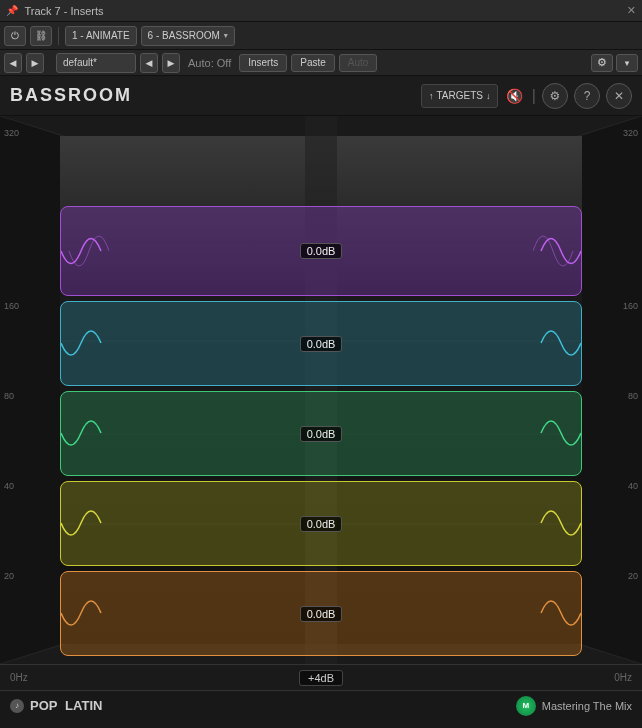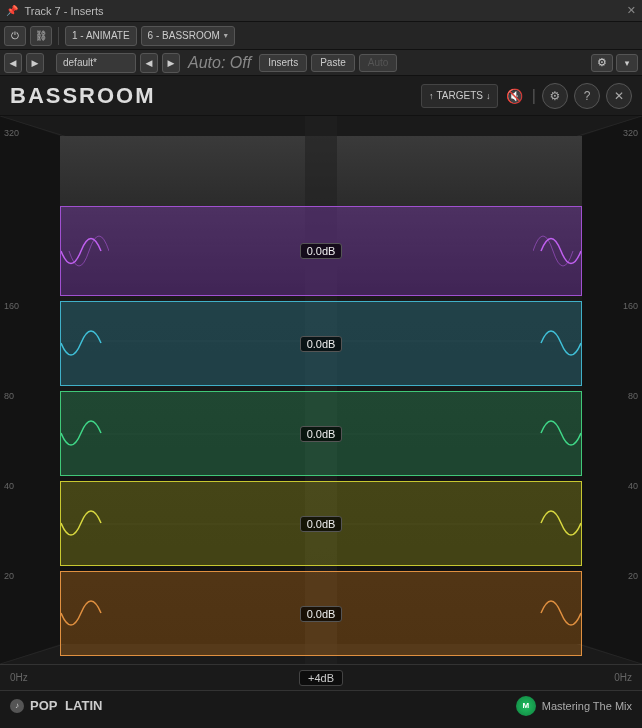--- a/index.html
+++ b/index.html
@@ -68,24 +68,23 @@
     #toolbar2 {
       display: flex;
       align-items: center;
       background: #252525;
       height: 26px;
       padding: 0 4px;
       border-bottom: 1px solid #111;
       gap: 4px;
     }
     .auto-label {
-      font-size: 16px;
+      font-size: 11px;
       color: #888;
       padding: 0 4px;
-      font-style: italic;
     }
     .tb-btn2 {
       background: #383838;
       border: 1px solid #555;
       border-radius: 3px;
       color: #ccc;
       font-size: 10px;
       padding: 2px 8px;
       cursor: pointer;
       height: 18px;
@@ -116,21 +115,21 @@
     
     #plugin-header {
       display: flex;
       align-items: center;
       background: #1c1c1c;
       height: 40px;
       padding: 0 10px;
       border-bottom: 1px solid #111;
     }
     #plugin-title {
-      font-size: 22px;
+      font-size: 18px;
       font-weight: bold;
       color: #ddd;
       letter-spacing: 2px;
       flex: 1;
     }
     .header-controls {
       display: flex;
       align-items: center;
       gap: 6px;
     }
@@ -187,21 +186,21 @@
       right: 4px;
       font-size: 9px;
       color: #666;
     }
 
     
     .band {
       position: absolute;
       left: 60px;
       right: 60px;
-      border-radius: 0;
+      border-radius: 8px;
       display: flex;
       align-items: center;
       justify-content: center;
     }
     .band-label {
       background: rgba(0,0,0,0.7);
       border: 1px solid #555;
       border-radius: 3px;
       padding: 1px 6px;
       font-size: 11px;

